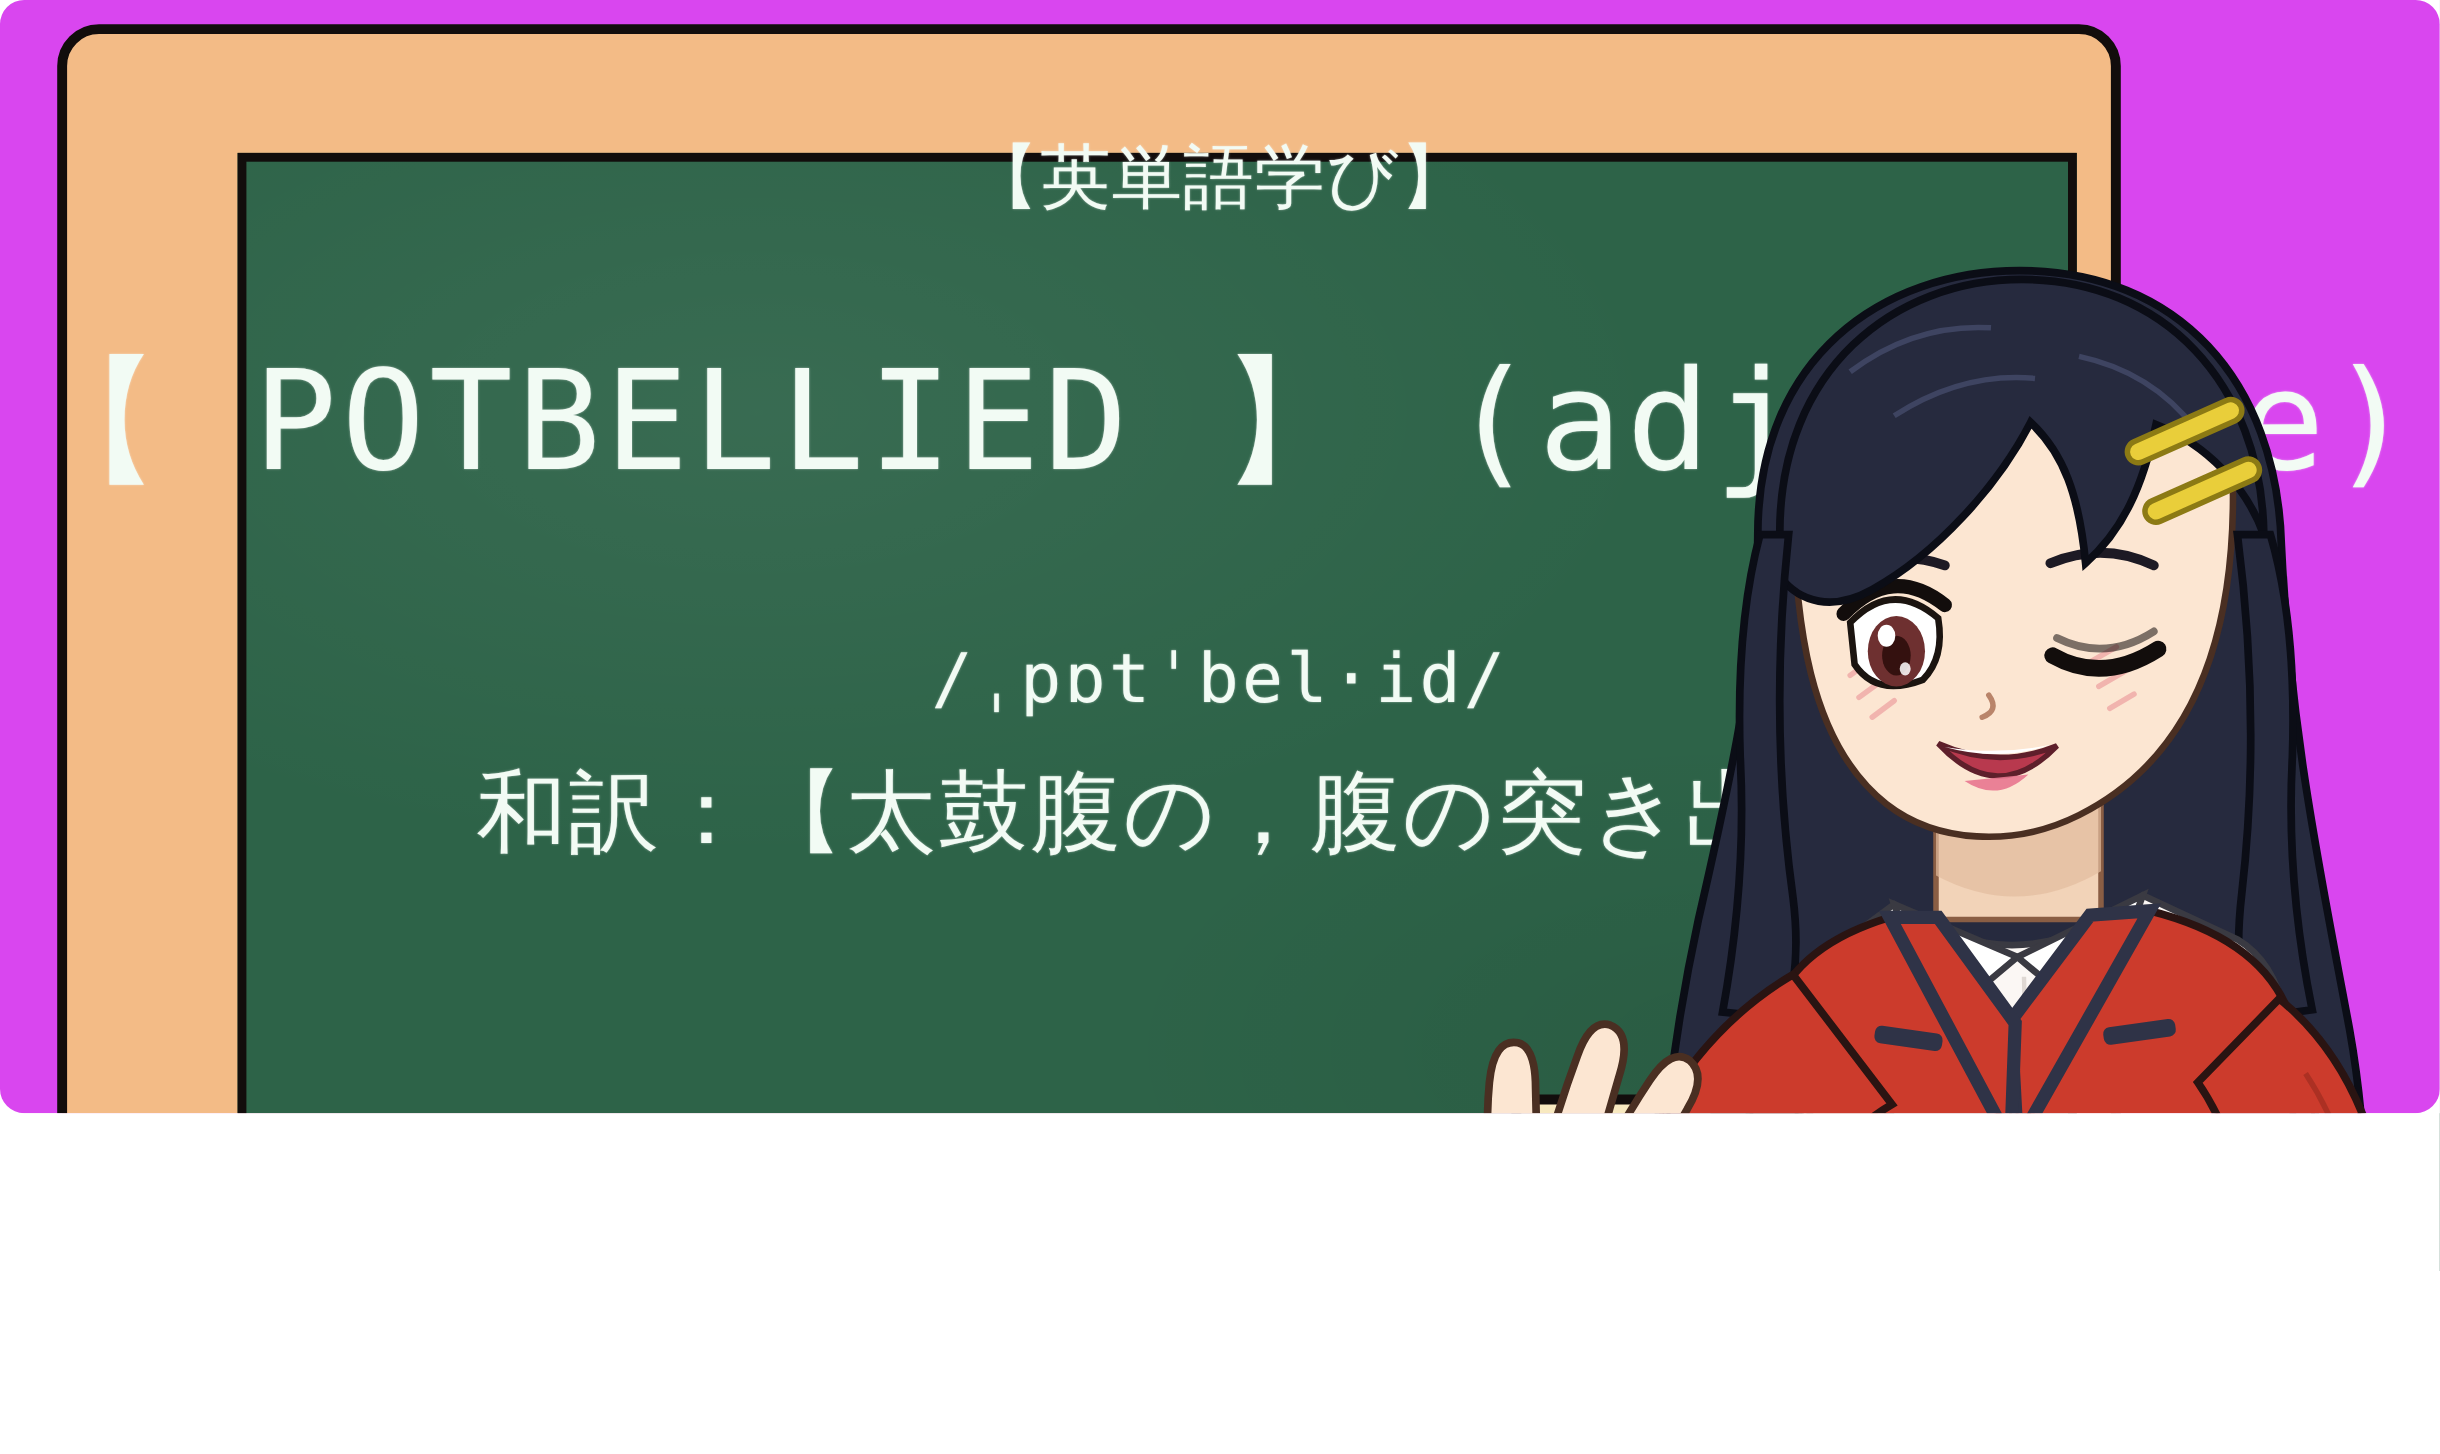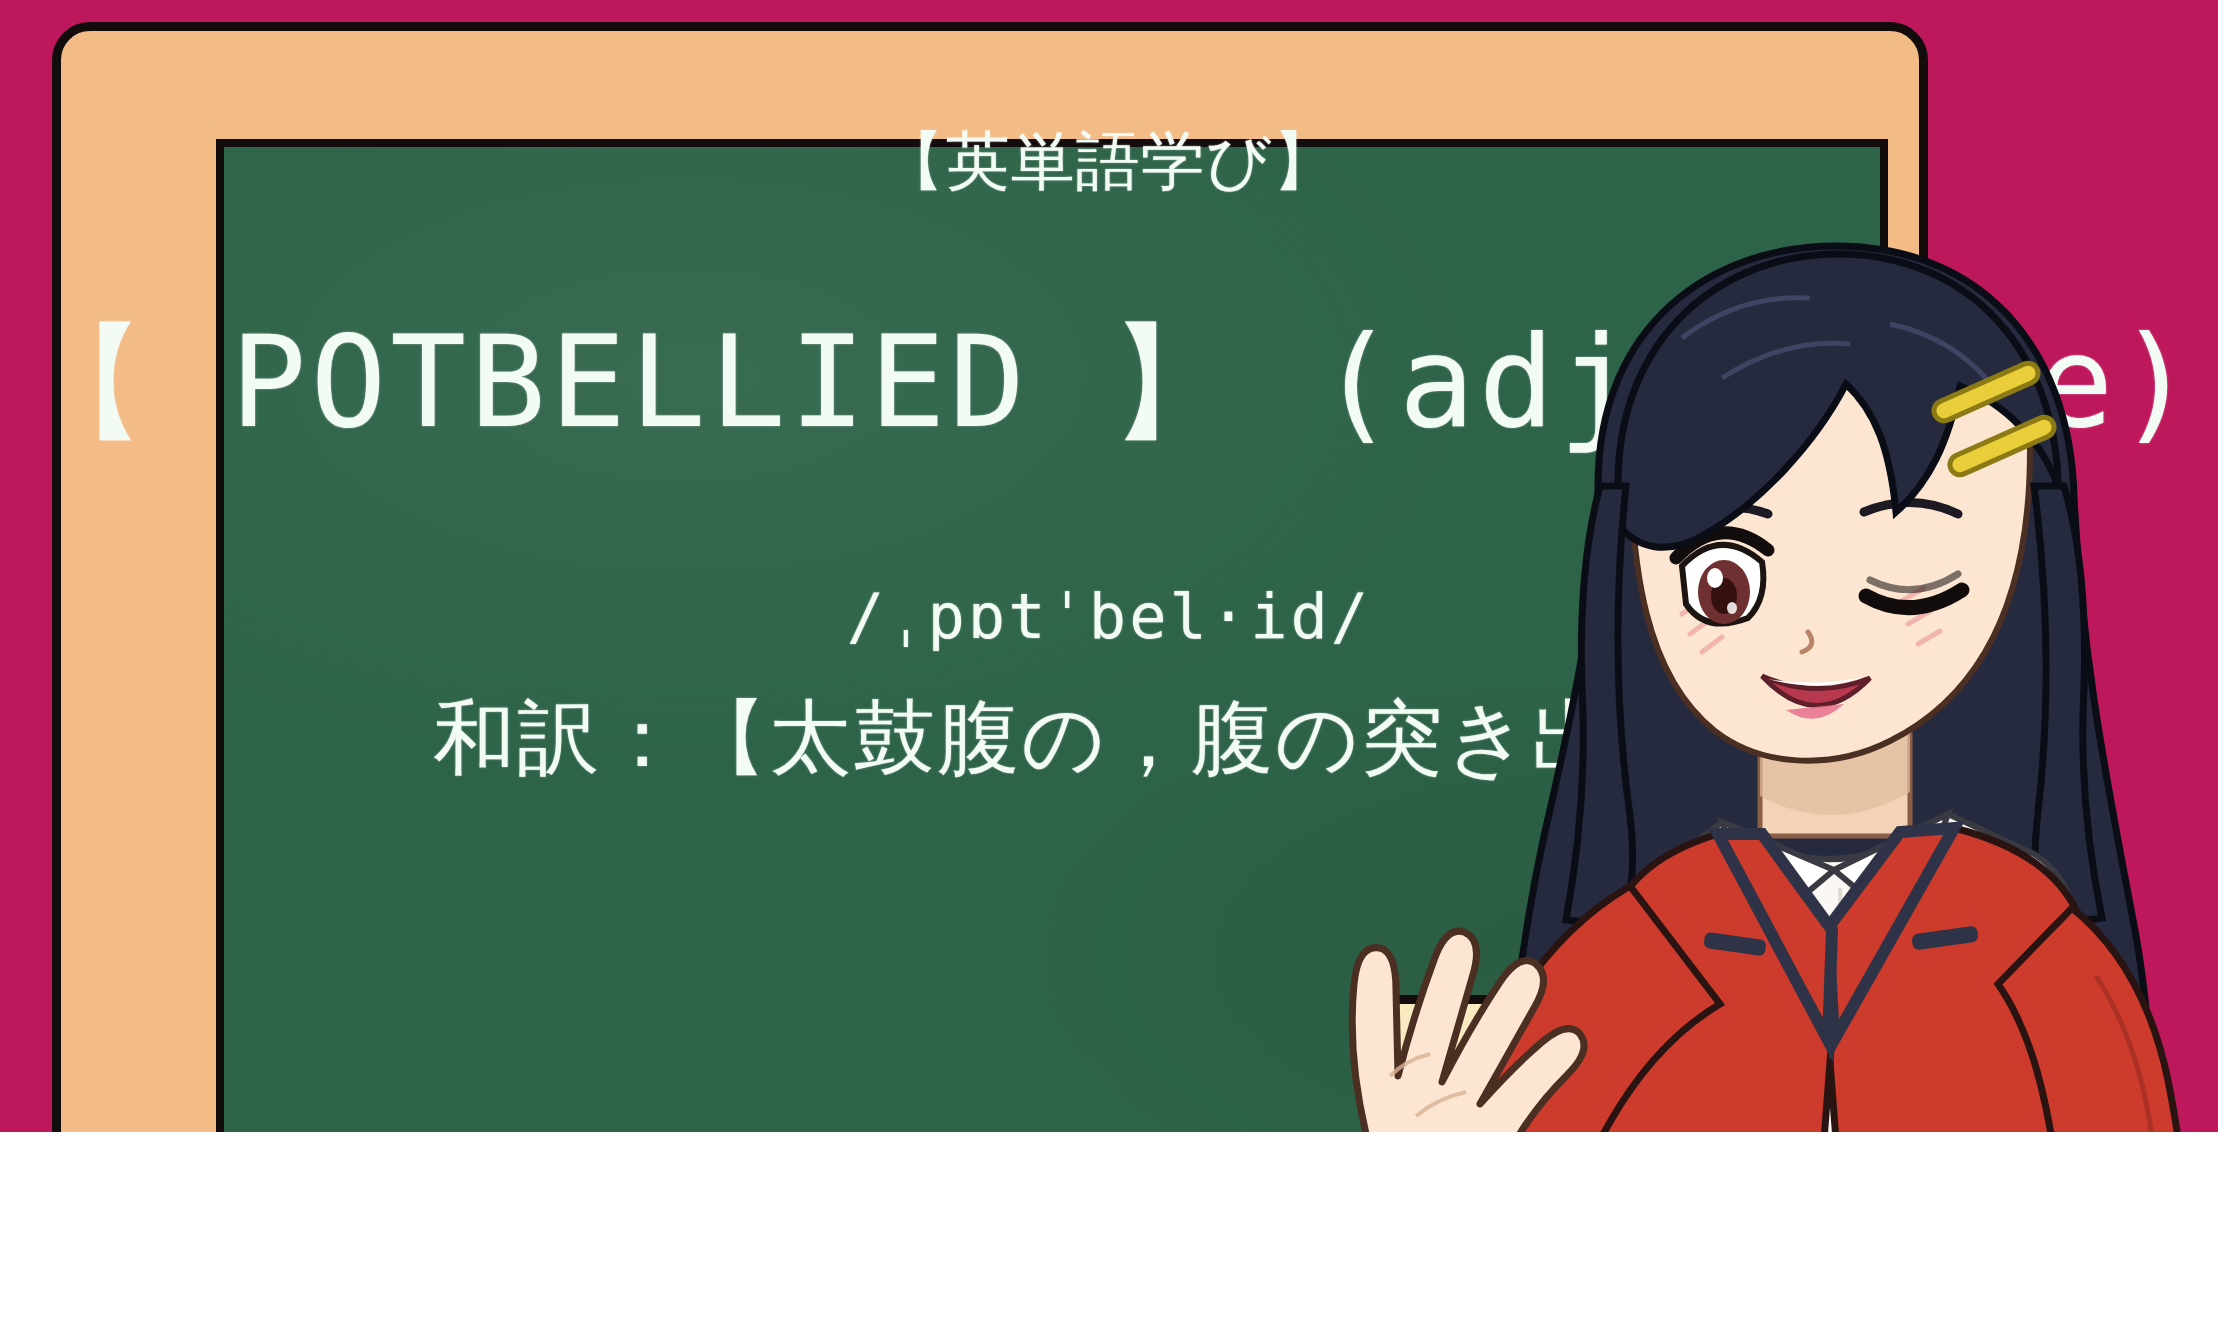--- a/index.html
+++ b/index.html
@@ -3,24 +3,25 @@
 <meta charset="utf-8">
 <style>
   html, body {
     margin: 0;
     padding: 0;
     background: #ffffff;
   }
   #stage {
     position: relative;
     width: 2218px;
-    height: 1132px;
-    background: #be185d;
+    height: 1012px;
+    background: #d946ef;
     overflow: hidden;
     font-family: "DejaVu Sans", sans-serif;
+    border-radius: 22px;
   }
 
   
   .board-frame {
     position: absolute;
     left: 52px;
     top: 22px;
     width: 1876px;
     height: 1180px;
     background: #F3BB86;

